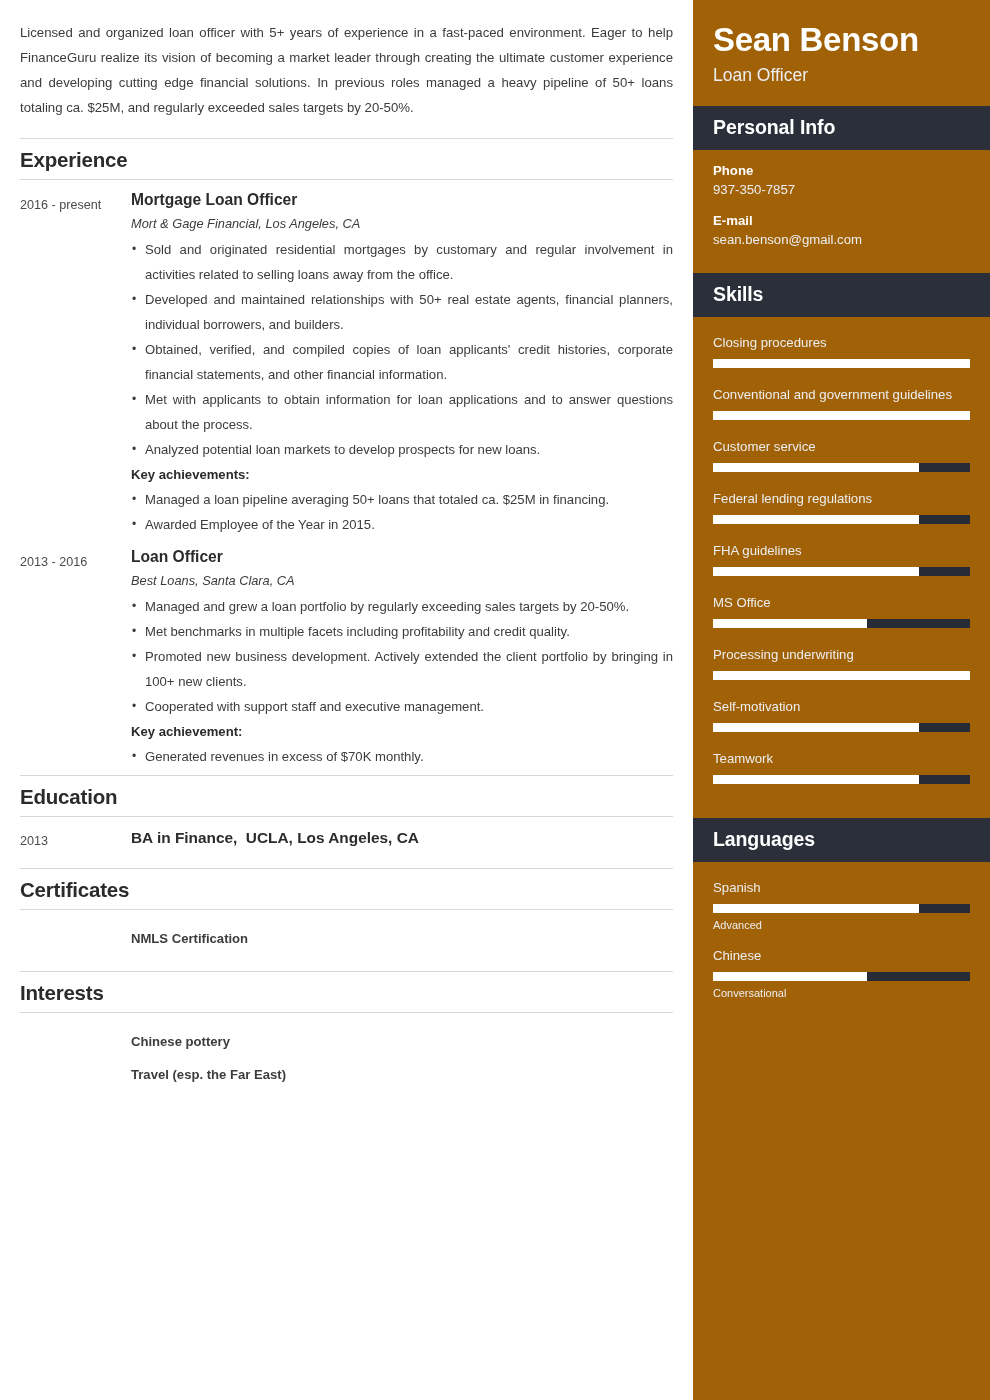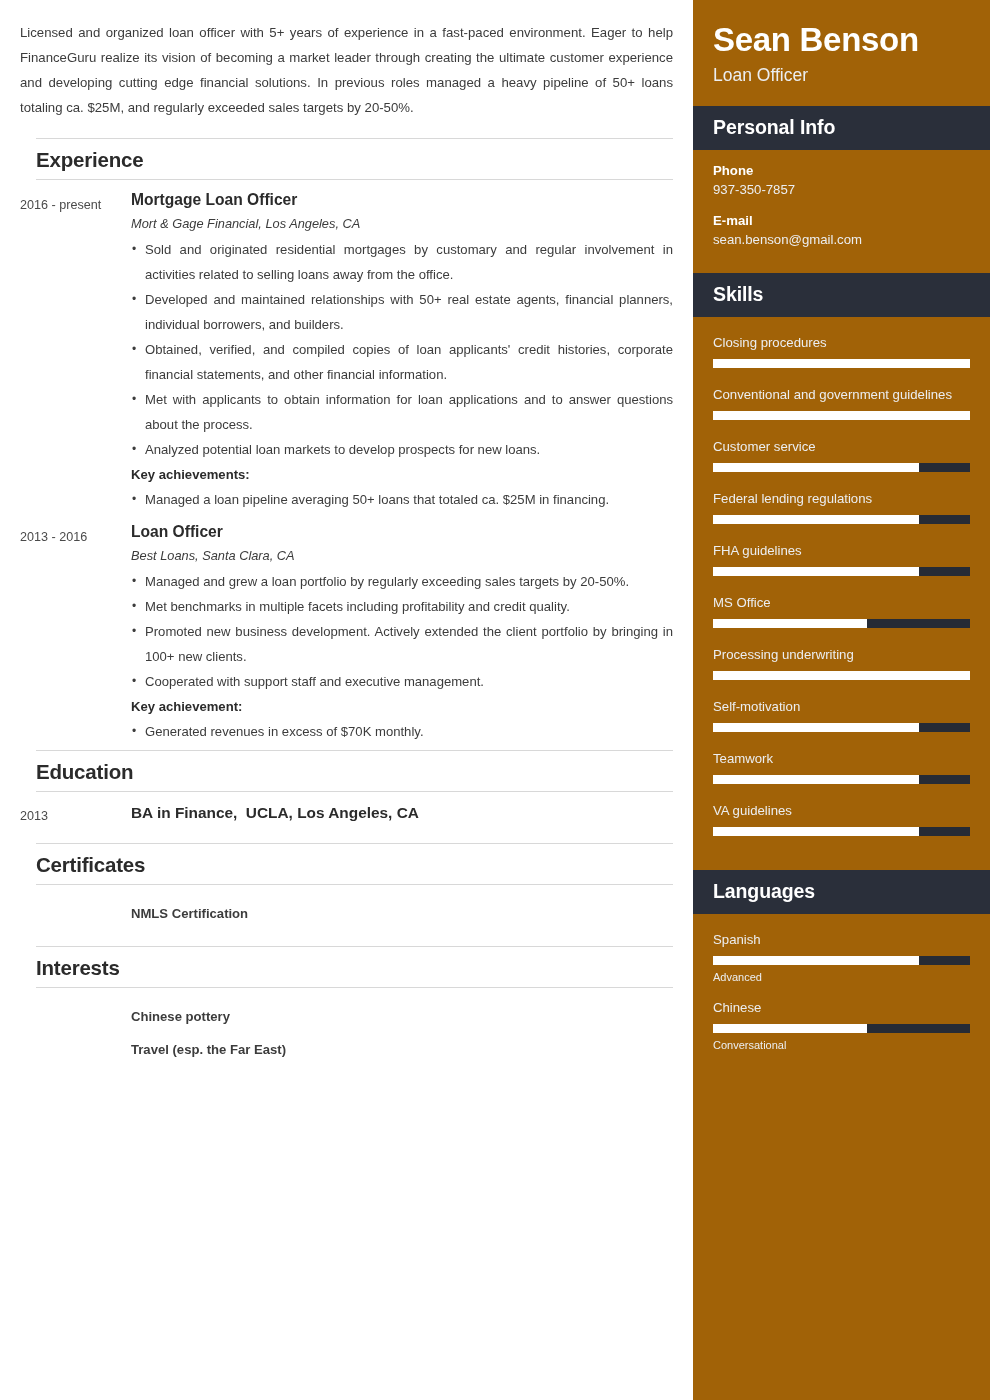--- a/index.html
+++ b/index.html
@@ -28,21 +28,20 @@
     color: #3c3c3c;
     margin: 0 0 18px 0;
   }
 
   .section { margin: 0; }
   .section-head {
     border-top: 1px solid #d8d8d8;
     border-bottom: 1px solid #d8d8d8;
     padding: 9px 0 7px 0;
     margin-top: 6px;
-    margin-left: 16px;
   }
   .section-head h2 {
     margin: 0;
     font-size: 20.5px;
     font-weight: bold;
     color: #2b2b2b;
     letter-spacing: -0.2px;
   }
 
   .entry { display: flex; padding-top: 11px; }
@@ -205,20 +204,21 @@
               <ul class="bullets">
                 <li>Sold and originated residential mortgages by customary and regular involvement in activities related to selling loans away from the office.</li>
                 <li>Developed and maintained relationships with 50+ real estate agents, financial planners, individual borrowers, and builders.</li>
                 <li>Obtained, verified, and compiled copies of loan applicants' credit histories, corporate financial statements, and other financial information.</li>
                 <li>Met with applicants to obtain information for loan applications and to answer questions about the process.</li>
                 <li>Analyzed potential loan markets to develop prospects for new loans.</li>
               </ul>
               <div class="ach-label">Key achievements:</div>
               <ul class="bullets">
                 <li>Managed a loan pipeline averaging 50+ loans that totaled ca. $25M in financing.</li>
+                <li>Awarded Employee of the Year in 2015.</li>
               </ul>
             </div>
           </div>
           <div class="entry">
             <div class="entry-date">2013 - 2016</div>
             <div class="entry-body">
               <h3 class="job-title">Loan Officer</h3>
               <p class="job-meta">Best Loans, Santa Clara, CA</p>
               <ul class="bullets">
                 <li>Managed and grew a loan portfolio by regularly exceeding sales targets by 20-50%.</li>
@@ -348,26 +348,20 @@
           <div class="track">
             <div class="fill" style="width: 80%;"></div>
           </div>
         </div>
         <div class="skill">
           <div class="skill-name">Teamwork</div>
           <div class="track">
             <div class="fill" style="width: 80%;"></div>
           </div>
         </div>
-        <div class="skill">
-          <div class="skill-name">VA guidelines</div>
-          <div class="track">
-            <div class="fill" style="width: 80%;"></div>
-          </div>
-        </div>
       </div>
 
     <div class="sb-bar">
       <h3>Languages</h3>
     </div>
     <div class="sb-body" id="languages-list">
         <div class="lang">
           <div class="skill-name">Spanish</div>
           <div class="track">
             <div class="fill" style="width: 80%;"></div>

